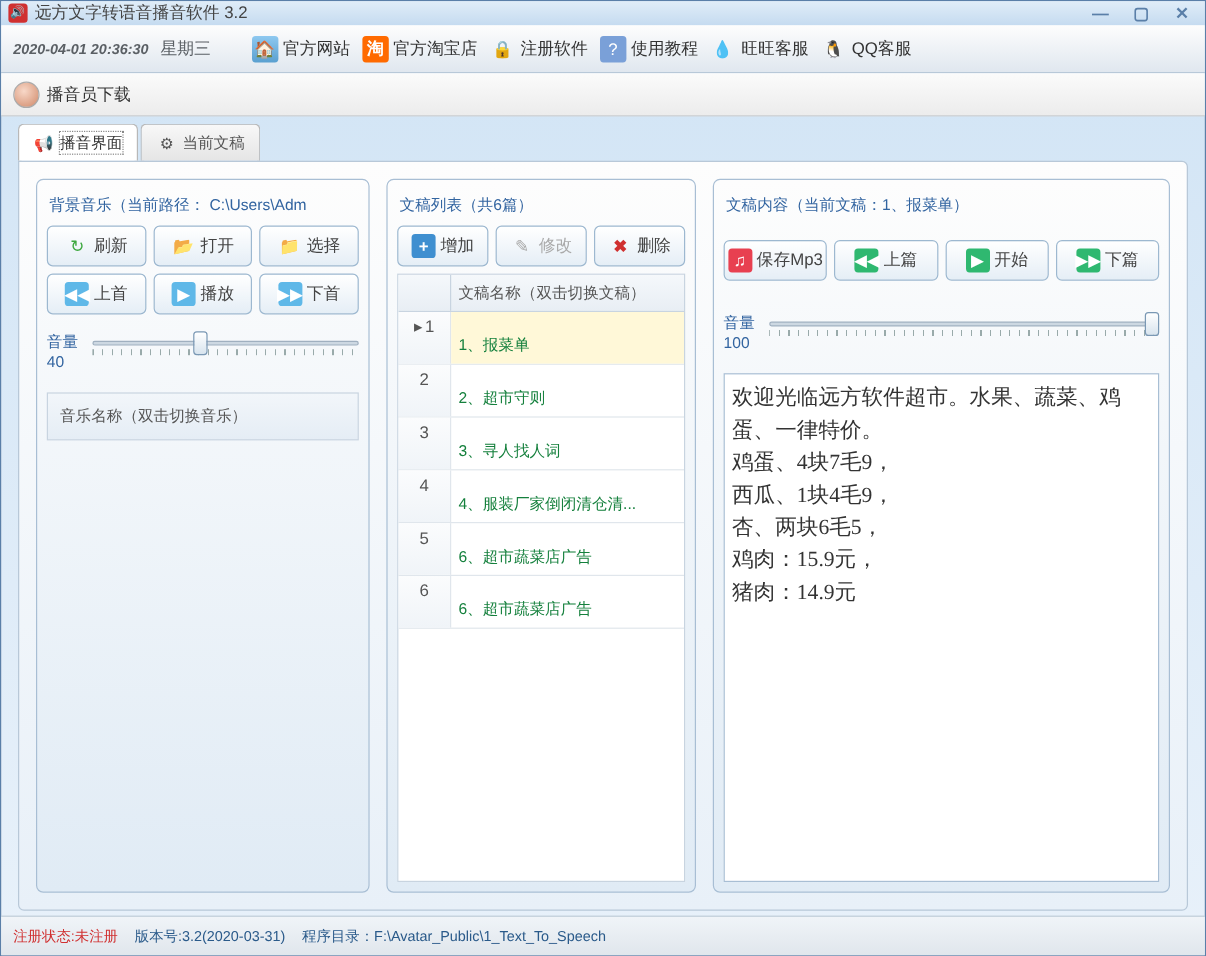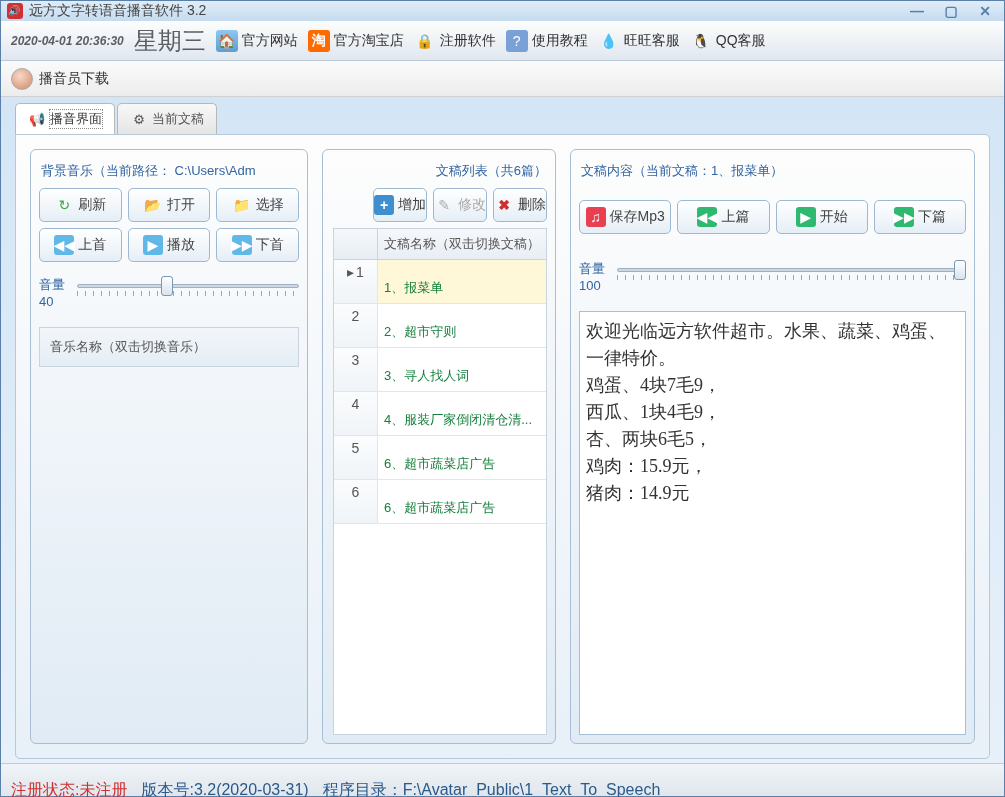--- a/index.html
+++ b/index.html
@@ -7,42 +7,42 @@
 .window { width: 1005px; height: 797px; background: linear-gradient(to bottom, #d1e4f5 0%, #e8f1fa 100%); display: flex; flex-direction: column; border: 1px solid #5a7fa8; }
 .titlebar { height: 20px; background: linear-gradient(to bottom, #e0edf8, #c5dbf0); display: flex; align-items: center; padding: 0 6px; font-size: 14px; color: #333; }
 .titlebar .ico { width: 16px; height: 16px; background: #d03030; border-radius: 3px; margin-right: 6px; display: flex; align-items: center; justify-content: center; }
 .titlebar .ico::after { content: '🔊'; font-size: 10px; color: #fff; line-height: 1; }
 .titlebar .title { flex: 1; color: #444; }
 .winbtns { display: flex; gap: 8px; }
 .winbtn { width: 26px; height: 16px; display: flex; align-items: center; justify-content: center; color: #5a7fa8; cursor: pointer; font-weight: bold; }
 
 .toolbar { height: 40px; background: linear-gradient(to bottom, #fdfdfd, #e0e7ef); border-bottom: 1px solid #b8c8d8; display: flex; align-items: center; padding: 0 10px; gap: 10px; }
 .datetime { font-size: 12px; font-weight: bold; font-style: italic; color: #5a5f64; font-family: "Arial", sans-serif; }
-.weekday { font-size: 24px; color: #5a5f64; margin-right: 0; }
+.weekday { font-size: 14px; color: #5a5f64; margin-right: 24px; }
 .tb-link { display: flex; align-items: center; gap: 4px; color: #333; cursor: pointer; font-size: 14px; }
 .tb-link .ic { width: 22px; height: 22px; border-radius: 3px; display: flex; align-items: center; justify-content: center; font-size: 14px; }
 .ic-home { background: linear-gradient(#8ec8f0,#5aa0d0); color: #fff; }
 .ic-tao { background: #ff6a00; color: #fff; font-size: 12px; font-weight: bold; }
 .ic-lock { color: #888; font-size: 18px; }
 .ic-help { background: #7aa0d8; color: #fff; border-radius: 50%; }
 .ic-ww { color: #1b8fd8; font-size: 18px; }
 .ic-qq { font-size: 18px; }
 
 .subbar { height: 36px; background: linear-gradient(to bottom, #fbfbfb, #ececec); border-bottom: 1px solid #d0d0d0; display: flex; align-items: center; padding: 0 10px; gap: 6px; }
 .avatar { width: 22px; height: 22px; border-radius: 50%; background: radial-gradient(circle at 40% 35%, #f8d8c8, #d08868); border: 1px solid #aaa; }
 
 .tabrow { display: flex; padding: 6px 14px 0 14px; gap: 2px; }
 .tab { display: flex; align-items: center; gap: 4px; padding: 6px 12px; background: linear-gradient(to bottom, #f8f8f8, #e5e5e5); border: 1px solid #b8b8b8; border-bottom: none; border-radius: 5px 5px 0 0; cursor: pointer; font-size: 13px; color: #555; }
 .tab.active { background: #fff; color: #333; }
 .tab .tic { width: 18px; height: 18px; display: flex; align-items: center; justify-content: center; }
 
 .workarea { flex: 1; background: linear-gradient(to bottom, #fdfdfd, #e8f0f8); margin: 0 14px 4px 14px; border: 1px solid #b8c8d8; border-radius: 0 5px 5px 5px; padding: 14px; display: flex; gap: 14px; overflow: hidden; }
 .panel { background: linear-gradient(to bottom, #fdfdfd, #e0ebf5); border: 1px solid #a8bed4; border-radius: 6px; padding: 8px; display: flex; flex-direction: column; }
 .panel.left { width: 278px; }
-.panel.mid { width: 234px; align-items: flex-end; }
+.panel.mid { width: 258px; }
 .panel.right { flex: 1; gap: 12px; }
 .panel-title { font-size: 13px; color: #3264a0; padding: 4px 0 8px 2px; white-space: nowrap; overflow: hidden; }
 
 .btnrow { display: flex; gap: 6px; margin-bottom: 6px; }
 .btn { flex: 1; height: 34px; background: linear-gradient(to bottom, #fff, #e5eef6); border: 1px solid #9db8d0; border-radius: 5px; display: flex; align-items: center; justify-content: center; gap: 4px; cursor: pointer; font-size: 14px; color: #444; }
 .btn .bic { width: 20px; height: 20px; display: flex; align-items: center; justify-content: center; font-size: 14px; border-radius: 3px; }
 .bic-refresh { color: #3ea840; font-size: 18px; }
 .bic-open { color: #d8a840; font-size: 16px; }
 .bic-folder { color: #d8a840; font-size: 16px; }
 .bic-prev { background: #5fb8e8; color: #fff; border-radius: 50%; }
@@ -71,21 +71,21 @@
 .doc-head .c1 { width: 44px; border-right: 1px solid #c8d4e0; padding: 6px; }
 .doc-head .c2 { flex: 1; padding: 6px; font-size: 13px; color: #555; }
 .doc-row { display: flex; border-bottom: 1px solid #e0e6ec; height: 44px; }
 .doc-row .c1 { width: 44px; border-right: 1px solid #e0e6ec; display: flex; align-items: flex-start; justify-content: center; padding-top: 4px; font-size: 14px; color: #555; background: linear-gradient(#fbfcfd,#f0f4f8); }
 .doc-row .c2 { flex: 1; display: flex; align-items: flex-end; padding: 0 6px 6px 6px; font-size: 13px; color: #15803d; white-space: nowrap; overflow: hidden; text-overflow: ellipsis; }
 .doc-row.sel .c2 { background: #fff8d8; }
 .doc-row.sel .c1::before { content: '▸'; color: #555; margin-right: 2px; }
 
 .content-text { flex: 1; border: 1px solid #a8bed4; background: #fff; padding: 6px; font-size: 18px; color: #333; line-height: 1.5; font-family: "SimSun", serif; overflow-y: auto; resize: none; outline: none; margin-top: 6px; }
 
-.statusbar { height: 24px; background: linear-gradient(#f0f4f8,#e0e6ec); border-top: 1px solid #c0ccd8; display: flex; align-items: flex-start; padding: 16px 10px; font-size: 16px; gap: 14px; }
+.statusbar { height: 24px; background: linear-gradient(#f0f4f8,#e0e6ec); border-top: 1px solid #c0ccd8; display: flex; align-items: center; padding: 16px 10px; font-size: 12px; gap: 14px; }
 .statusbar .reg { color: #d03030; }
 .statusbar .norm { color: #2a5a8a; }
 </style>
 </head>
 <body>
 
 <div class="window">
   <div class="titlebar">
     <div class="ico"></div>
     <div class="title">远方文字转语音播音软件 3.2</div>

